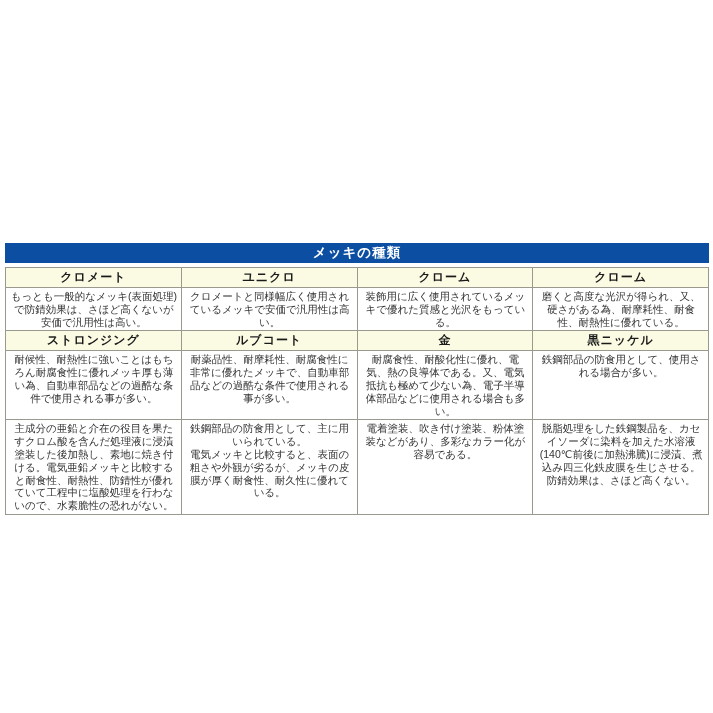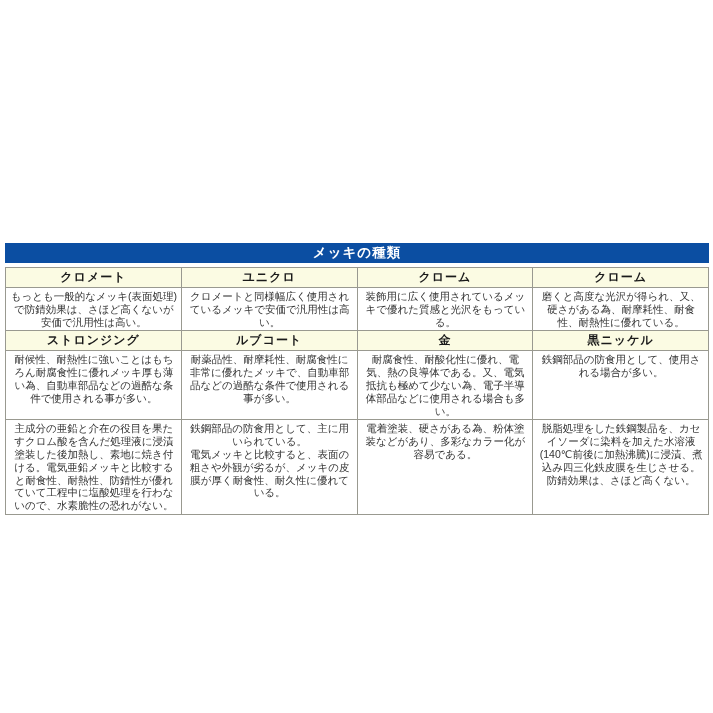--- a/index.html
+++ b/index.html
@@ -101,19 +101,19 @@
       <tr class="body-2">
         <td class="desc">耐候性、耐熱性に強いことはもちろん耐腐食性に優れメッキ厚も薄い為、自動車部品などの過酷な条件で使用される事が多い。</td>
         <td class="desc">耐薬品性、耐摩耗性、耐腐食性に非常に優れたメッキで、自動車部品などの過酷な条件で使用される事が多い。</td>
         <td class="desc">耐腐食性、耐酸化性に優れ、電気、熱の良導体である。又、電気抵抗も極めて少ない為、電子半導体部品などに使用される場合も多い。</td>
         <td class="desc">鉄鋼部品の防食用として、使用される場合が多い。</td>
       </tr>
       <tr class="body-3">
         <td class="desc">主成分の亜鉛と介在の役目を果たすクロム酸を含んだ処理液に浸漬塗装した後加熱し、素地に焼き付ける。電気亜鉛メッキと比較すると耐食性、耐熱性、防錆性が優れていて工程中に塩酸処理を行わないので、水素脆性の恐れがない。</td>
         <td class="desc">鉄鋼部品の防食用として、主に用いられている。
 電気メッキと比較すると、表面の粗さや外観が劣るが、メッキの皮膜が厚く耐食性、耐久性に優れている。</td>
-        <td class="desc">電着塗装、硬さがある為、粉体塗装などがあり、多彩なカラー化が容易である。</td>
+        <td class="desc">電着塗装、吹き付け塗装、粉体塗装などがあり、多彩なカラー化が容易である。</td>
         <td class="desc">脱脂処理をした鉄鋼製品を、カセイソーダに染料を加えた水溶液(140℃前後に加熱沸騰)に浸漬、煮込み四三化鉄皮膜を生じさせる。防錆効果は、さほど高くない。</td>
       </tr>
     </tbody>
   </table>
 
 </div>
 
 </body></html>

